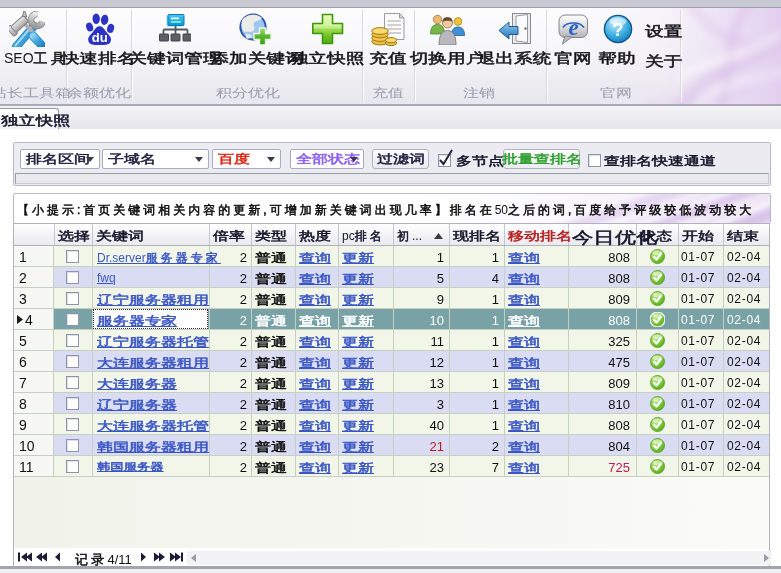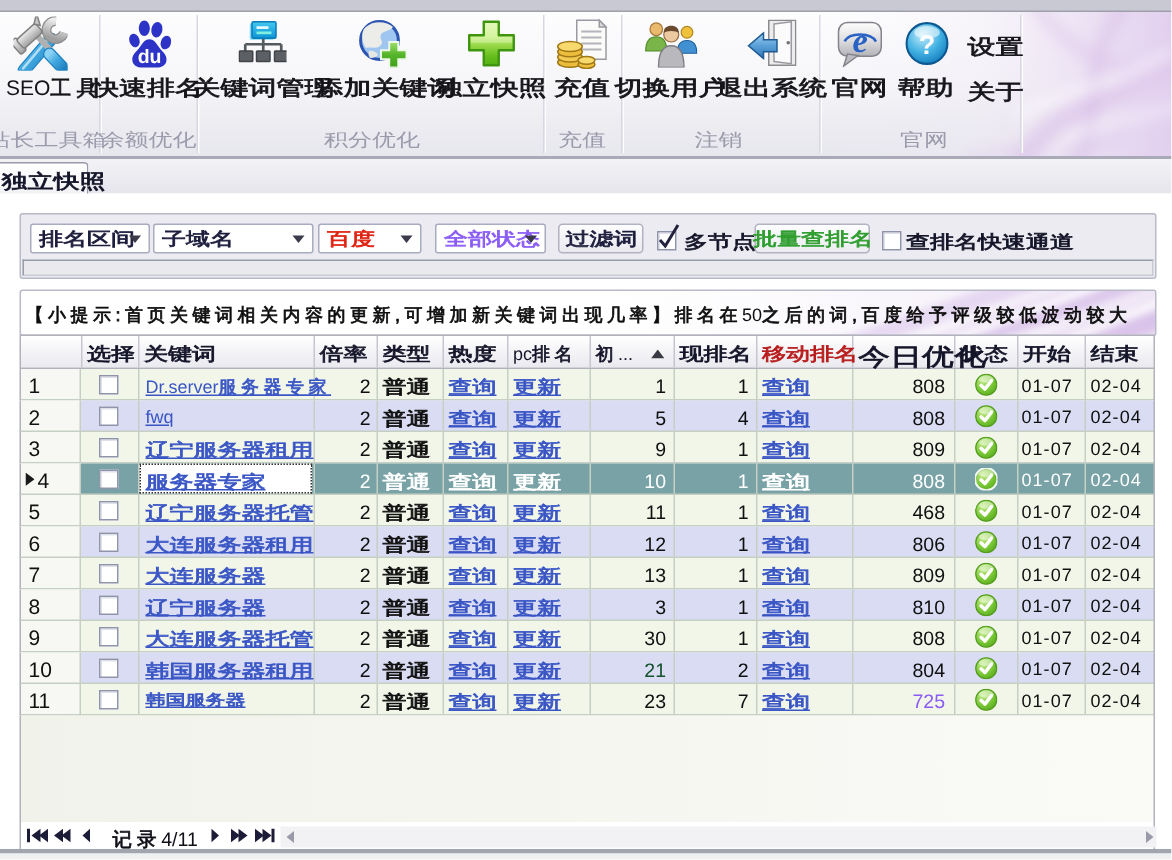--- a/index.html
+++ b/index.html
@@ -493,21 +493,21 @@
 <div class="abs" style="left:769px;top:330px;width:1px;height:21px;background:#b2b2bd"></div>
 <div class="cb" style="left:66px;top:334px"></div>
 <div class="txt" style="left:97px;top:334px;font-size:12px"><a class="lk"><span class="sx">辽宁服务器托管</span></a></div>
 <div class="txt" style="left:247px;top:334px;font-size:13px;color:#101010;transform:translateX(-100%)">2</div>
 <div class="txt" style="left:255px;top:334px;font-size:12px;color:#101010"><span class="sx">普通</span></div>
 <div class="txt" style="left:299px;top:334px;font-size:12px"><a class="lk"><span class="sx">查询</span></a></div>
 <div class="txt" style="left:342px;top:334px;font-size:12px"><a class="lk"><span class="sx">更新</span></a></div>
 <div class="txt" style="left:444px;top:334px;font-size:13px;color:#101010;transform:translateX(-100%)">11</div>
 <div class="txt" style="left:499px;top:334px;font-size:13px;color:#101010;transform:translateX(-100%)">1</div>
 <div class="txt" style="left:508px;top:334px;font-size:12px"><a class="lk"><span class="sx">查询</span></a></div>
-<div class="txt" style="left:630px;top:334px;font-size:13px;color:#101010;transform:translateX(-100%)">468</div>
+<div class="txt" style="left:630px;top:334px;font-size:13px;color:#101010;transform:translateX(-100%)">325</div>
 <svg class="abs" style="left:650px;top:333px" width="15" height="15" viewBox="0 0 15 15">
     <defs>
       <radialGradient id="gc657" cx="0.35" cy="0.3" r="0.9">
         <stop offset="0" stop-color="#c2ea86"></stop>
         <stop offset="0.55" stop-color="#77c635"></stop>
         <stop offset="1" stop-color="#4d9f14"></stop>
       </radialGradient>
     </defs>
     <circle cx="7.5" cy="7.5" r="7" fill="url(#gc657)" stroke="#509b1a" stroke-width="0.8"></circle>
     <ellipse cx="7.5" cy="3.8" rx="5" ry="2.4" fill="#ffffff" opacity="0.45"></ellipse>
@@ -533,21 +533,21 @@
 <div class="abs" style="left:769px;top:351px;width:1px;height:21px;background:#b2b2bd"></div>
 <div class="cb" style="left:66px;top:355px"></div>
 <div class="txt" style="left:97px;top:355px;font-size:12px"><a class="lk"><span class="sx">大连服务器租用</span></a></div>
 <div class="txt" style="left:247px;top:355px;font-size:13px;color:#101010;transform:translateX(-100%)">2</div>
 <div class="txt" style="left:255px;top:355px;font-size:12px;color:#101010"><span class="sx">普通</span></div>
 <div class="txt" style="left:299px;top:355px;font-size:12px"><a class="lk"><span class="sx">查询</span></a></div>
 <div class="txt" style="left:342px;top:355px;font-size:12px"><a class="lk"><span class="sx">更新</span></a></div>
 <div class="txt" style="left:444px;top:355px;font-size:13px;color:#101010;transform:translateX(-100%)">12</div>
 <div class="txt" style="left:499px;top:355px;font-size:13px;color:#101010;transform:translateX(-100%)">1</div>
 <div class="txt" style="left:508px;top:355px;font-size:12px"><a class="lk"><span class="sx">查询</span></a></div>
-<div class="txt" style="left:630px;top:355px;font-size:13px;color:#101010;transform:translateX(-100%)">806</div>
+<div class="txt" style="left:630px;top:355px;font-size:13px;color:#101010;transform:translateX(-100%)">475</div>
 <svg class="abs" style="left:650px;top:354px" width="15" height="15" viewBox="0 0 15 15">
     <defs>
       <radialGradient id="gc657" cx="0.35" cy="0.3" r="0.9">
         <stop offset="0" stop-color="#c2ea86"></stop>
         <stop offset="0.55" stop-color="#77c635"></stop>
         <stop offset="1" stop-color="#4d9f14"></stop>
       </radialGradient>
     </defs>
     <circle cx="7.5" cy="7.5" r="7" fill="url(#gc657)" stroke="#509b1a" stroke-width="0.8"></circle>
     <ellipse cx="7.5" cy="3.8" rx="5" ry="2.4" fill="#ffffff" opacity="0.45"></ellipse>
@@ -650,21 +650,21 @@
 <div class="abs" style="left:636px;top:414px;width:1px;height:20px;background:#c6cfc3"></div>
 <div class="abs" style="left:678px;top:414px;width:1px;height:20px;background:#c6cfc3"></div>
 <div class="abs" style="left:723px;top:414px;width:1px;height:20px;background:#c6cfc3"></div>
 <div class="abs" style="left:769px;top:414px;width:1px;height:21px;background:#b2b2bd"></div>
 <div class="cb" style="left:66px;top:418px"></div>
 <div class="txt" style="left:97px;top:418px;font-size:12px"><a class="lk"><span class="sx">大连服务器托管</span></a></div>
 <div class="txt" style="left:247px;top:418px;font-size:13px;color:#101010;transform:translateX(-100%)">2</div>
 <div class="txt" style="left:255px;top:418px;font-size:12px;color:#101010"><span class="sx">普通</span></div>
 <div class="txt" style="left:299px;top:418px;font-size:12px"><a class="lk"><span class="sx">查询</span></a></div>
 <div class="txt" style="left:342px;top:418px;font-size:12px"><a class="lk"><span class="sx">更新</span></a></div>
-<div class="txt" style="left:444px;top:418px;font-size:13px;color:#101010;transform:translateX(-100%)">30</div>
+<div class="txt" style="left:444px;top:418px;font-size:13px;color:#101010;transform:translateX(-100%)">40</div>
 <div class="txt" style="left:499px;top:418px;font-size:13px;color:#101010;transform:translateX(-100%)">1</div>
 <div class="txt" style="left:508px;top:418px;font-size:12px"><a class="lk"><span class="sx">查询</span></a></div>
 <div class="txt" style="left:630px;top:418px;font-size:13px;color:#101010;transform:translateX(-100%)">808</div>
 <svg class="abs" style="left:650px;top:417px" width="15" height="15" viewBox="0 0 15 15">
     <defs>
       <radialGradient id="gc657" cx="0.35" cy="0.3" r="0.9">
         <stop offset="0" stop-color="#c2ea86"></stop>
         <stop offset="0.55" stop-color="#77c635"></stop>
         <stop offset="1" stop-color="#4d9f14"></stop>
       </radialGradient>
@@ -690,21 +690,21 @@
 <div class="abs" style="left:636px;top:435px;width:1px;height:20px;background:#c6cfc3"></div>
 <div class="abs" style="left:678px;top:435px;width:1px;height:20px;background:#c6cfc3"></div>
 <div class="abs" style="left:723px;top:435px;width:1px;height:20px;background:#c6cfc3"></div>
 <div class="abs" style="left:769px;top:435px;width:1px;height:21px;background:#b2b2bd"></div>
 <div class="cb" style="left:66px;top:439px"></div>
 <div class="txt" style="left:97px;top:439px;font-size:12px"><a class="lk"><span class="sx">韩国服务器租用</span></a></div>
 <div class="txt" style="left:247px;top:439px;font-size:13px;color:#101010;transform:translateX(-100%)">2</div>
 <div class="txt" style="left:255px;top:439px;font-size:12px;color:#101010"><span class="sx">普通</span></div>
 <div class="txt" style="left:299px;top:439px;font-size:12px"><a class="lk"><span class="sx">查询</span></a></div>
 <div class="txt" style="left:342px;top:439px;font-size:12px"><a class="lk"><span class="sx">更新</span></a></div>
-<div class="txt" style="left:444px;top:439px;font-size:13px;color:#14532d;transform:translateX(-100%)">21</div>
+<div class="txt" style="left:444px;top:439px;font-size:13px;color:#b91c1c;transform:translateX(-100%)">21</div>
 <div class="txt" style="left:499px;top:439px;font-size:13px;color:#101010;transform:translateX(-100%)">2</div>
 <div class="txt" style="left:508px;top:439px;font-size:12px"><a class="lk"><span class="sx">查询</span></a></div>
 <div class="txt" style="left:630px;top:439px;font-size:13px;color:#101010;transform:translateX(-100%)">804</div>
 <svg class="abs" style="left:650px;top:438px" width="15" height="15" viewBox="0 0 15 15">
     <defs>
       <radialGradient id="gc657" cx="0.35" cy="0.3" r="0.9">
         <stop offset="0" stop-color="#c2ea86"></stop>
         <stop offset="0.55" stop-color="#77c635"></stop>
         <stop offset="1" stop-color="#4d9f14"></stop>
       </radialGradient>
@@ -733,21 +733,21 @@
 <div class="abs" style="left:769px;top:456px;width:1px;height:21px;background:#b2b2bd"></div>
 <div class="cb" style="left:66px;top:460px"></div>
 <div class="txt" style="left:97px;top:460px;font-size:10px"><a class="lk"><span class="sx">韩国服务器</span></a></div>
 <div class="txt" style="left:247px;top:460px;font-size:13px;color:#101010;transform:translateX(-100%)">2</div>
 <div class="txt" style="left:255px;top:460px;font-size:12px;color:#101010"><span class="sx">普通</span></div>
 <div class="txt" style="left:299px;top:460px;font-size:12px"><a class="lk"><span class="sx">查询</span></a></div>
 <div class="txt" style="left:342px;top:460px;font-size:12px"><a class="lk"><span class="sx">更新</span></a></div>
 <div class="txt" style="left:444px;top:460px;font-size:13px;color:#101010;transform:translateX(-100%)">23</div>
 <div class="txt" style="left:499px;top:460px;font-size:13px;color:#101010;transform:translateX(-100%)">7</div>
 <div class="txt" style="left:508px;top:460px;font-size:12px"><a class="lk"><span class="sx">查询</span></a></div>
-<div class="txt" style="left:630px;top:460px;font-size:13px;color:#8b5cf6;transform:translateX(-100%)">725</div>
+<div class="txt" style="left:630px;top:460px;font-size:13px;color:#be185d;transform:translateX(-100%)">725</div>
 <svg class="abs" style="left:650px;top:459px" width="15" height="15" viewBox="0 0 15 15">
     <defs>
       <radialGradient id="gc657" cx="0.35" cy="0.3" r="0.9">
         <stop offset="0" stop-color="#c2ea86"></stop>
         <stop offset="0.55" stop-color="#77c635"></stop>
         <stop offset="1" stop-color="#4d9f14"></stop>
       </radialGradient>
     </defs>
     <circle cx="7.5" cy="7.5" r="7" fill="url(#gc657)" stroke="#509b1a" stroke-width="0.8"></circle>
     <ellipse cx="7.5" cy="3.8" rx="5" ry="2.4" fill="#ffffff" opacity="0.45"></ellipse>

